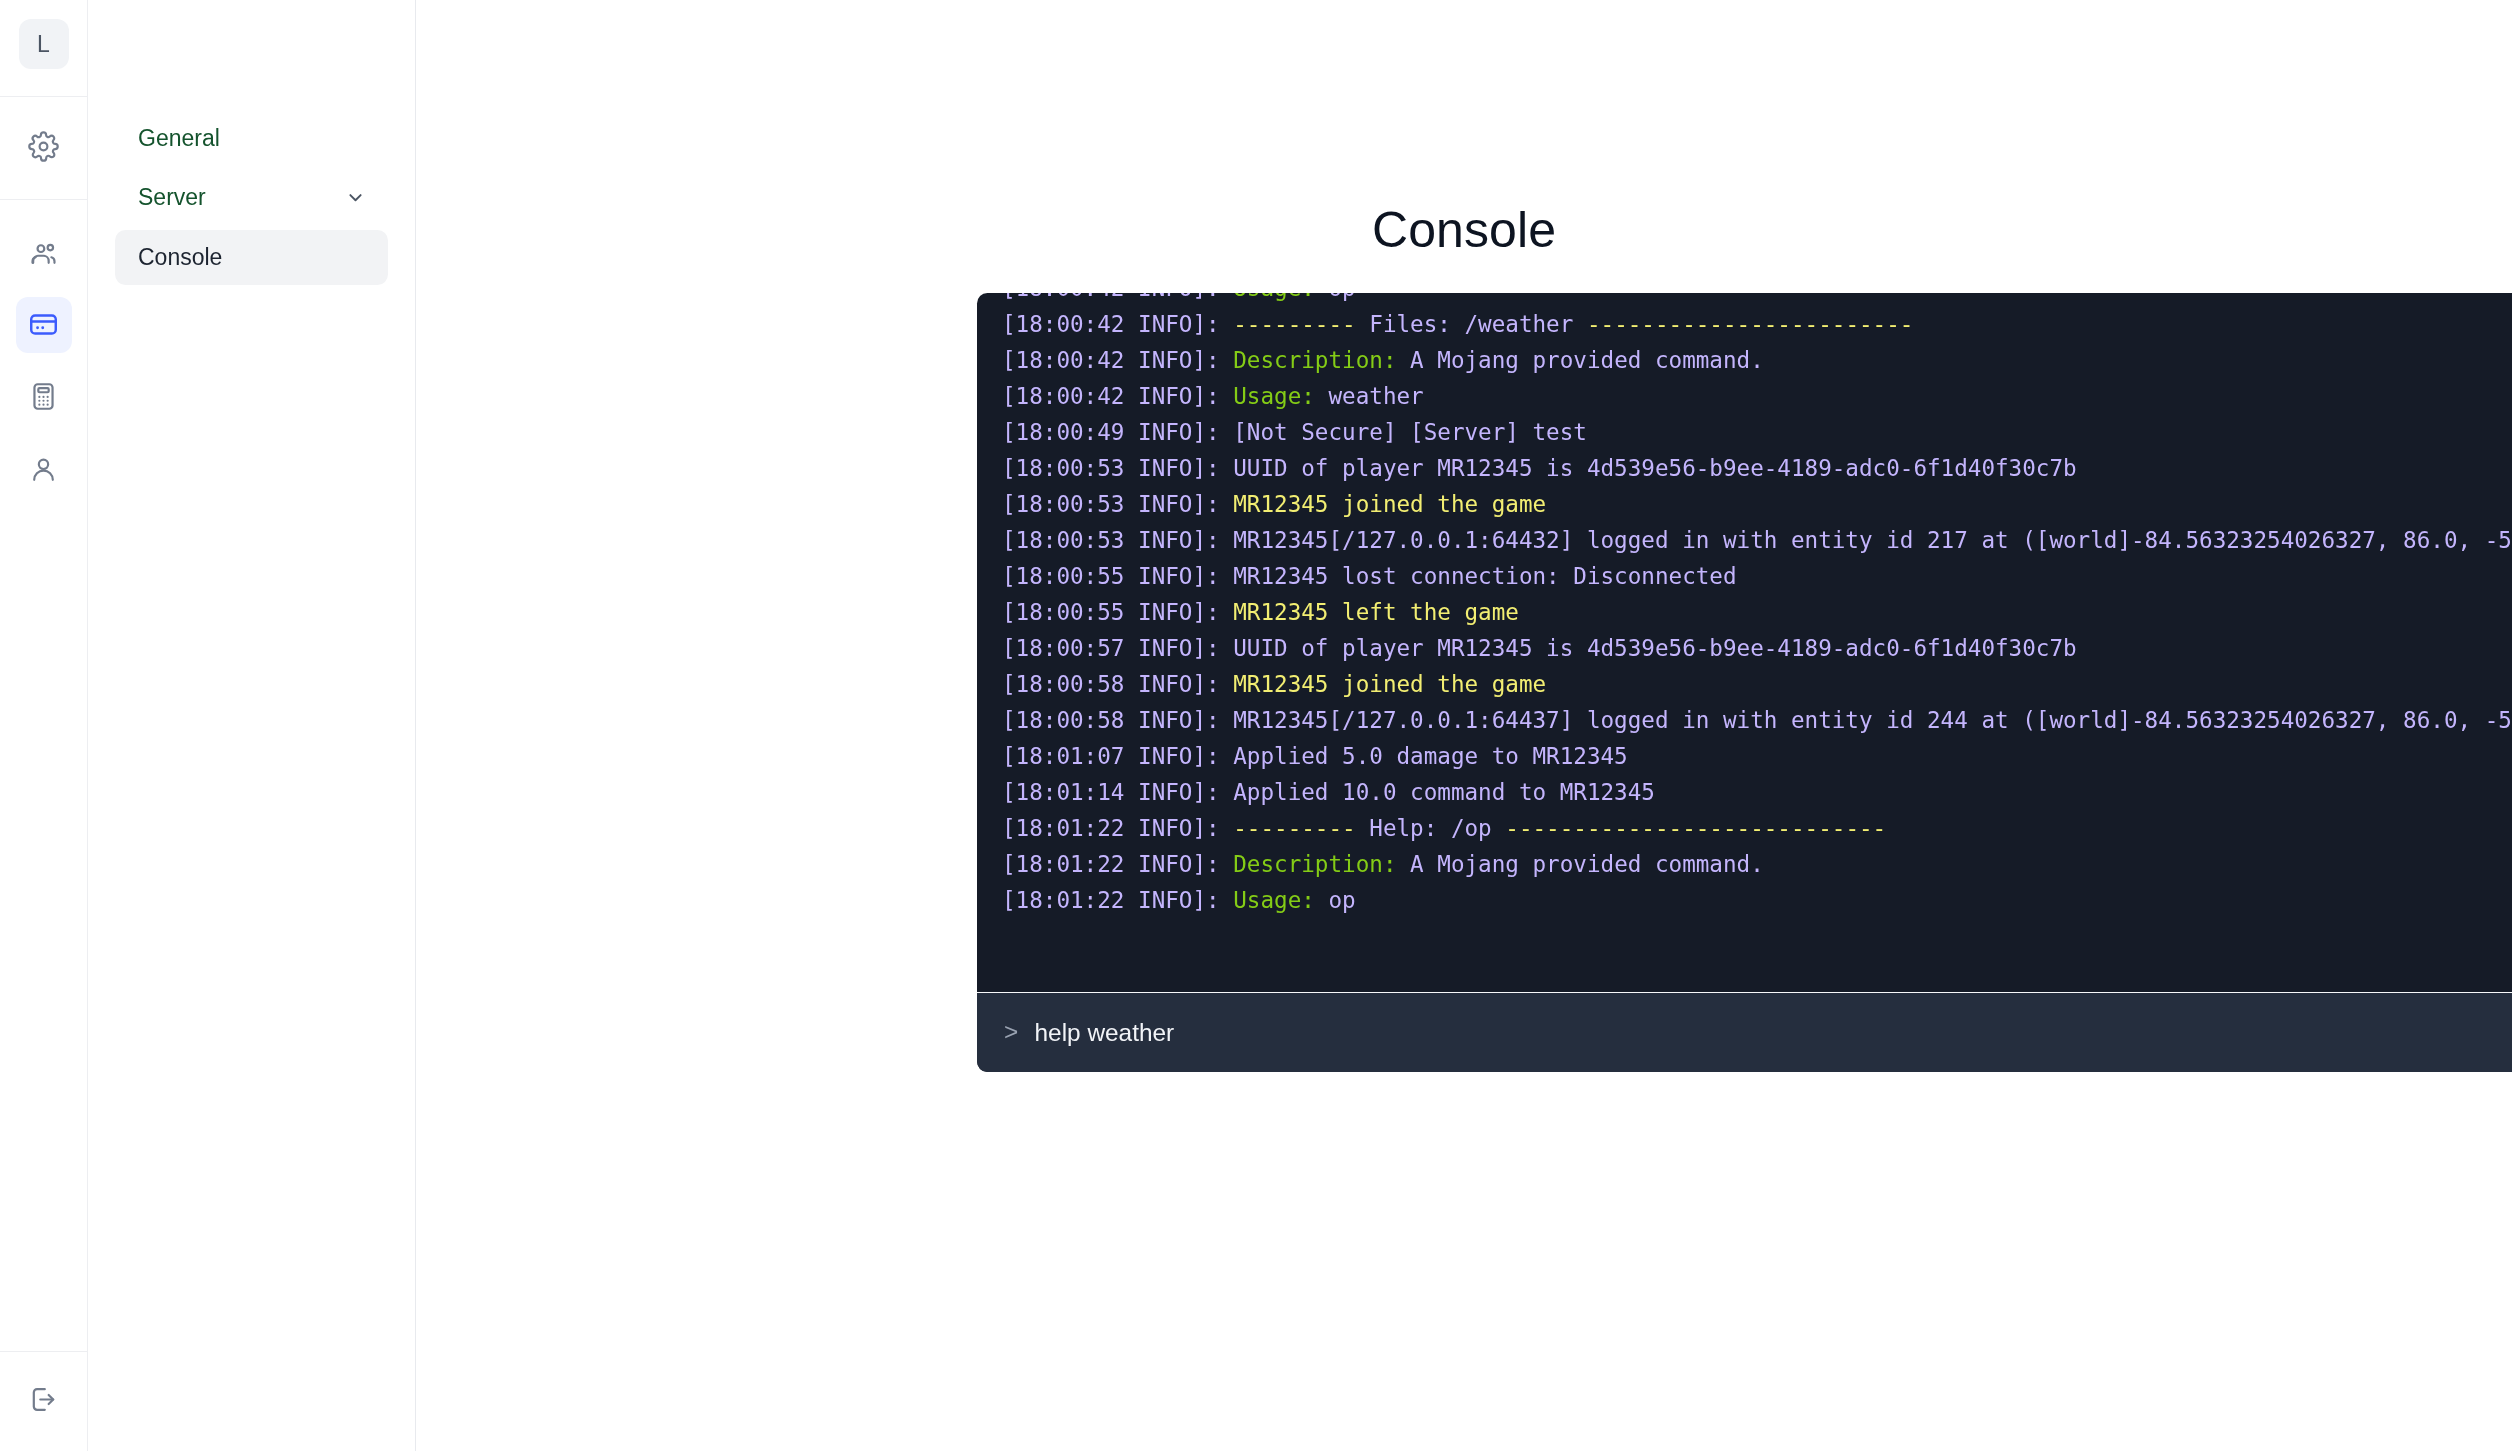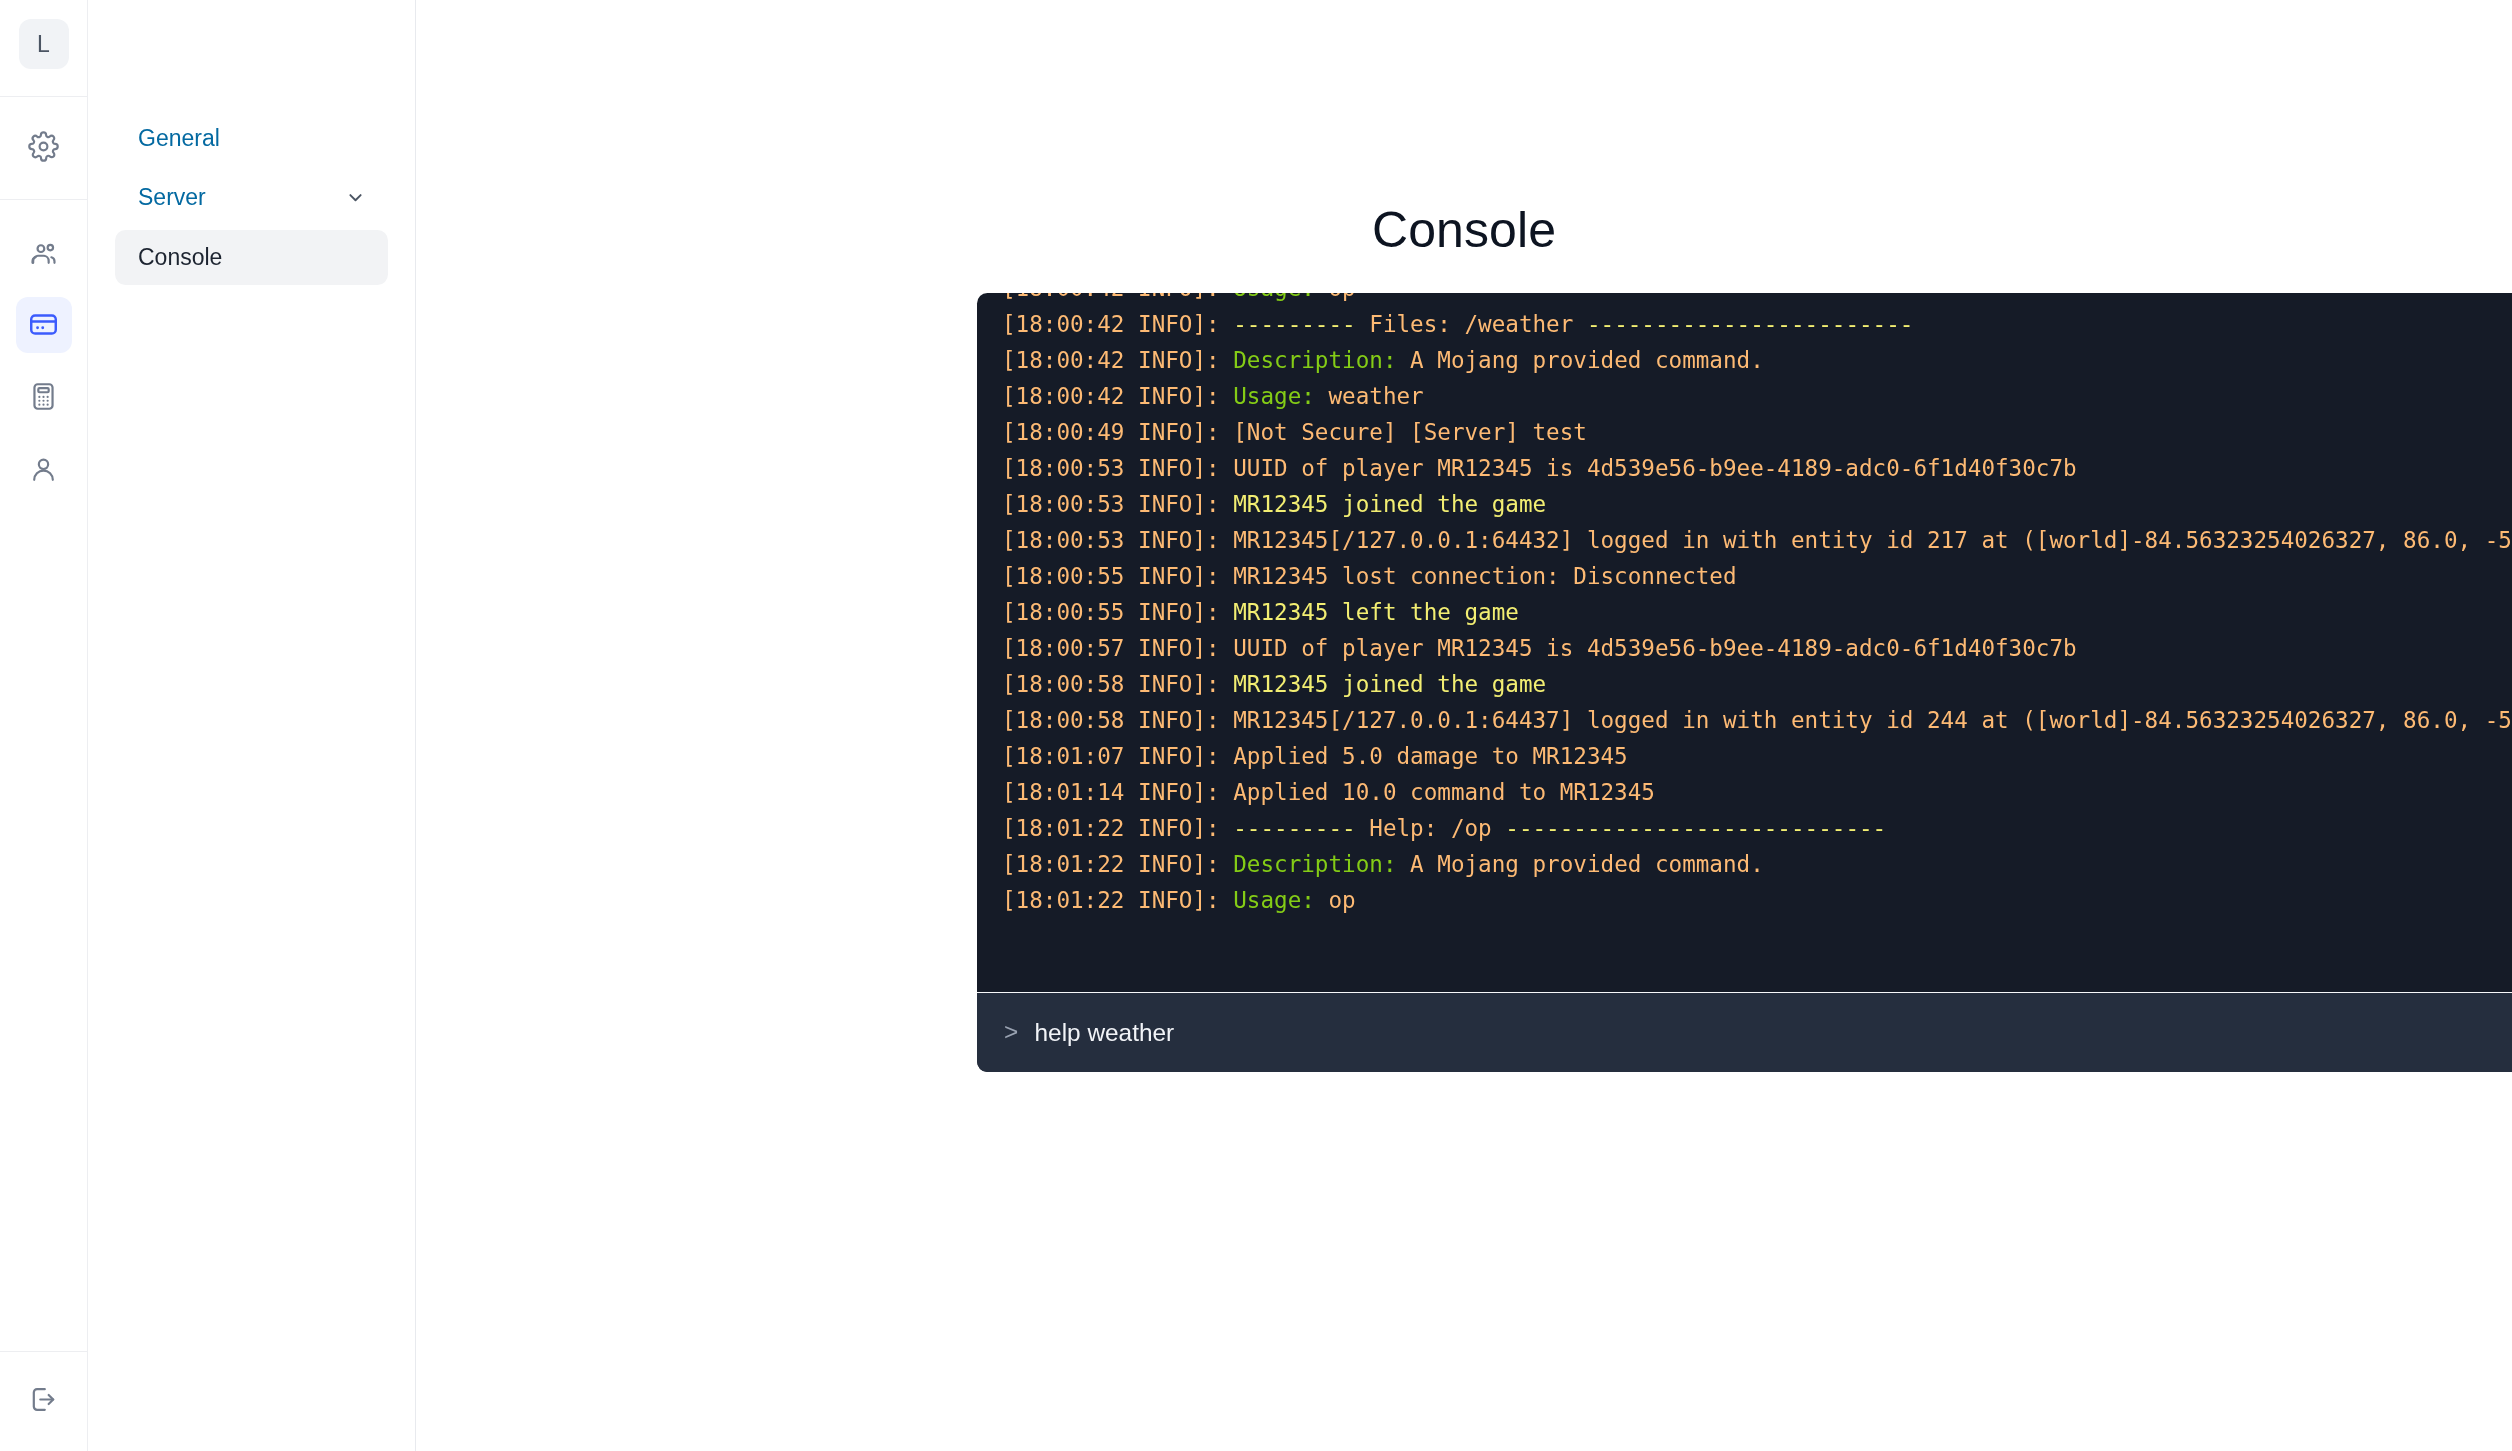--- a/index.html
+++ b/index.html
@@ -40,21 +40,21 @@
 
   
   .nav {
     width: 328px; height: 1452px; flex: 0 0 328px;
     background: #ffffff; border-right: 0.7px solid #e8eaee;
     padding: 111px 27px 0 27px;
   }
   .nav-item {
     height: 55px; border-radius: 10.4px; padding: 0 23px;
     display: flex; align-items: center; justify-content: space-between;
-    color: #0369a1; font-size: 23px; font-weight: 400; margin-bottom: 4.4px;
+    color: #14532d; font-size: 23px; font-weight: 400; margin-bottom: 4.4px;
   }
   .nav-item.active { background: #f2f3f5; color: #1d2430; }
   .chev { width: 19px; height: 19px; color: #4b5563; flex: 0 0 19px; }
   .chev svg { width: 19px; height: 19px; display: block; }
 
   
   .main { flex: 1 1 auto; position: relative; height: 1452px; background: #fff; }
   .page-title {
     position: absolute; left: 0; right: 0; top: 201px;
     text-align: center; font-size: 50px; font-weight: 400; color: #0d1421;
@@ -72,21 +72,21 @@
     flex: 1 1 auto; overflow: hidden;
     padding: 0 28px 0 25px;
     font-family: "DejaVu Sans Mono", "Liberation Mono", monospace;
     font-size: 22.6px; line-height: 36px; color: #eef1f6;
     position: relative;
   }
   .term-log-inner { position: relative; top: -23px; }
   .ln { white-space: pre-wrap; word-break: break-word; }
   .c-yellow { color: #f2ee72; }
   .c-orange { color: #84cc16; }
-  .c-white  { color: #fdba74; }
+  .c-white  { color: #c4b5fd; }
 
   .term-bar {
     flex: 0 0 80px; height: 80px;
     background: #252e3e; border-top: 1.5px solid #f7f8fa;
     display: flex; align-items: center; padding: 0 16.3px 0 27px;
   }
   .prompt-chevron {
     color: #9aa3b2; font-size: 24.4px; line-height: 1;
     font-family: "Liberation Sans", sans-serif; margin-right: 16.3px;
     flex: 0 0 auto; user-select:none;

